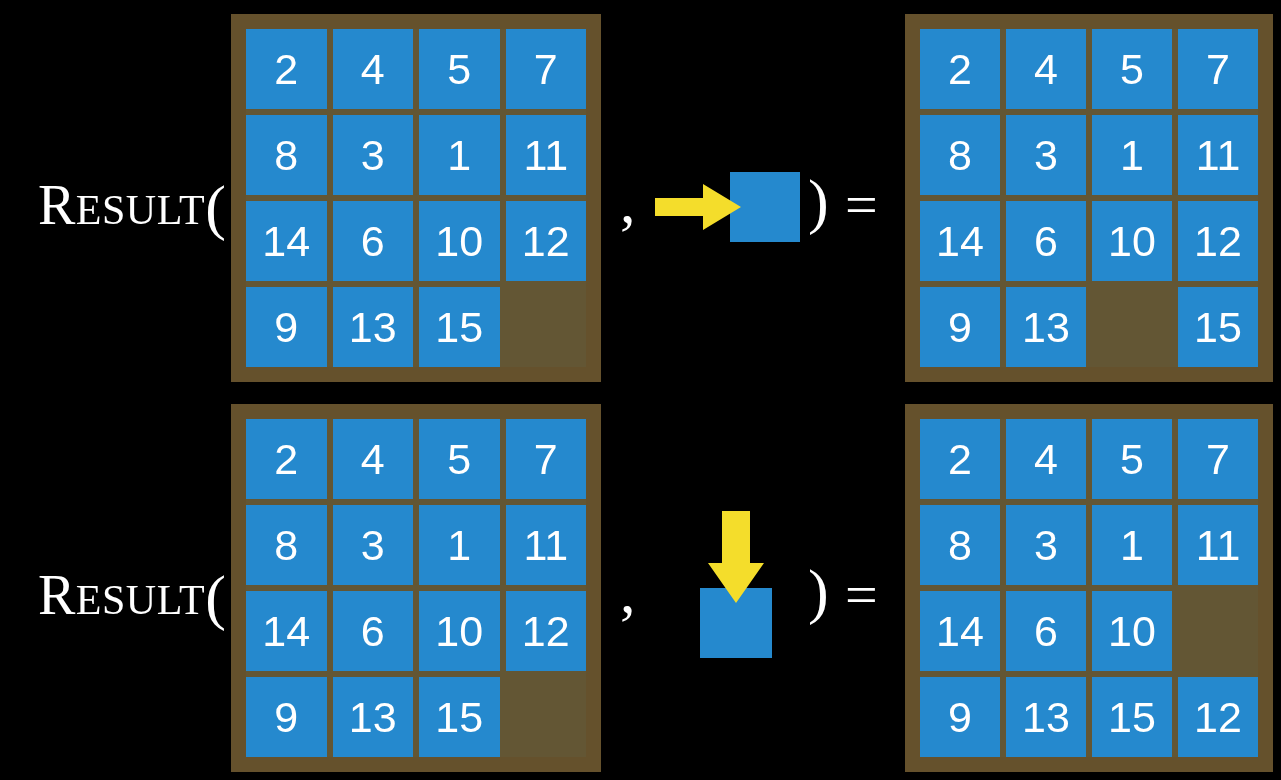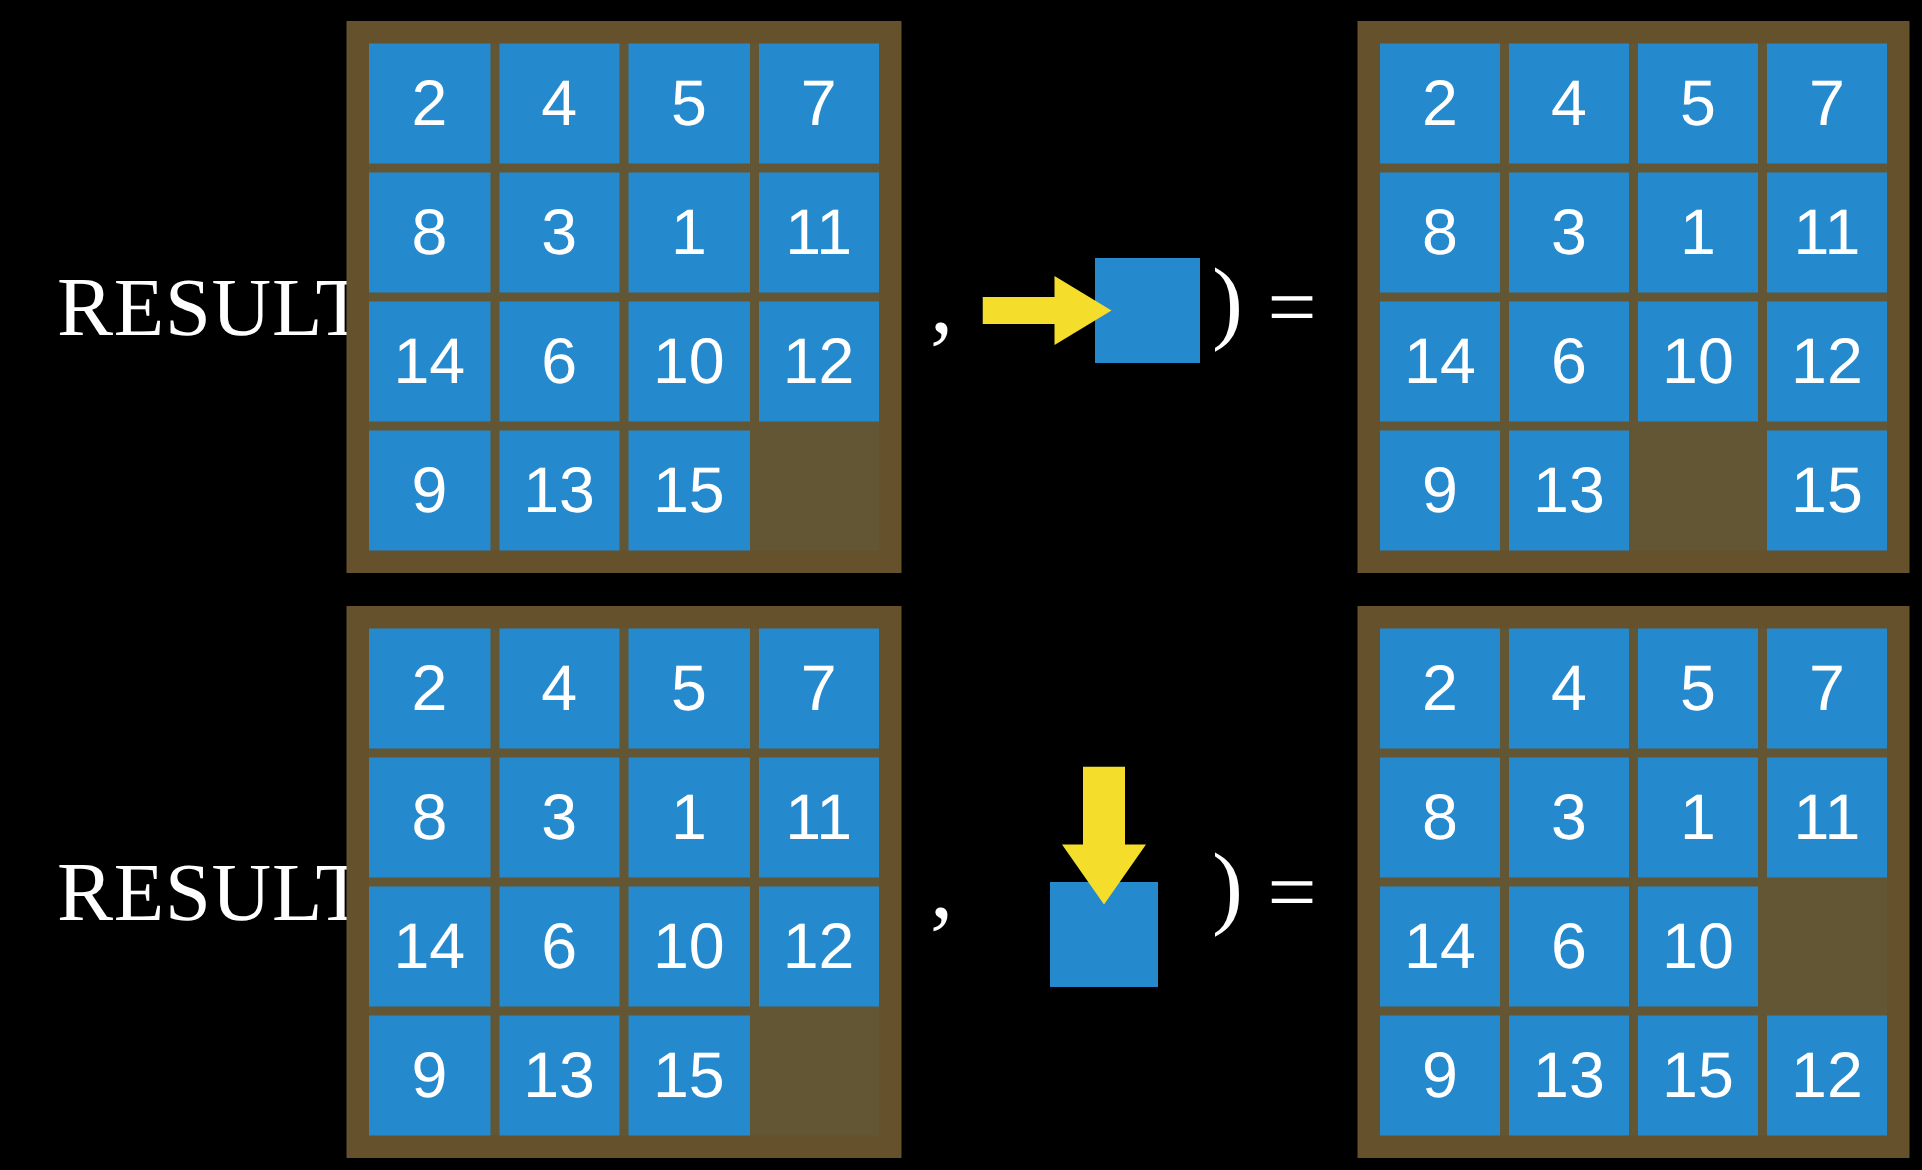--- a/index.html
+++ b/index.html
@@ -28,21 +28,21 @@
     font-family: "Liberation Serif", serif;
     white-space: nowrap;
     letter-spacing: 0.5px;
     user-select: none;
   }
   .result-label .cap {
     font-size: 56px;
     line-height: 1;
   }
   .result-label .smallcaps {
-    font-size: 55px;
+    font-size: 42px;
     line-height: 1;
   }
   .result-label .paren {
     font-size: 62px;
     line-height: 1;
     position: relative;
     top: 4px;
   }
 
   

